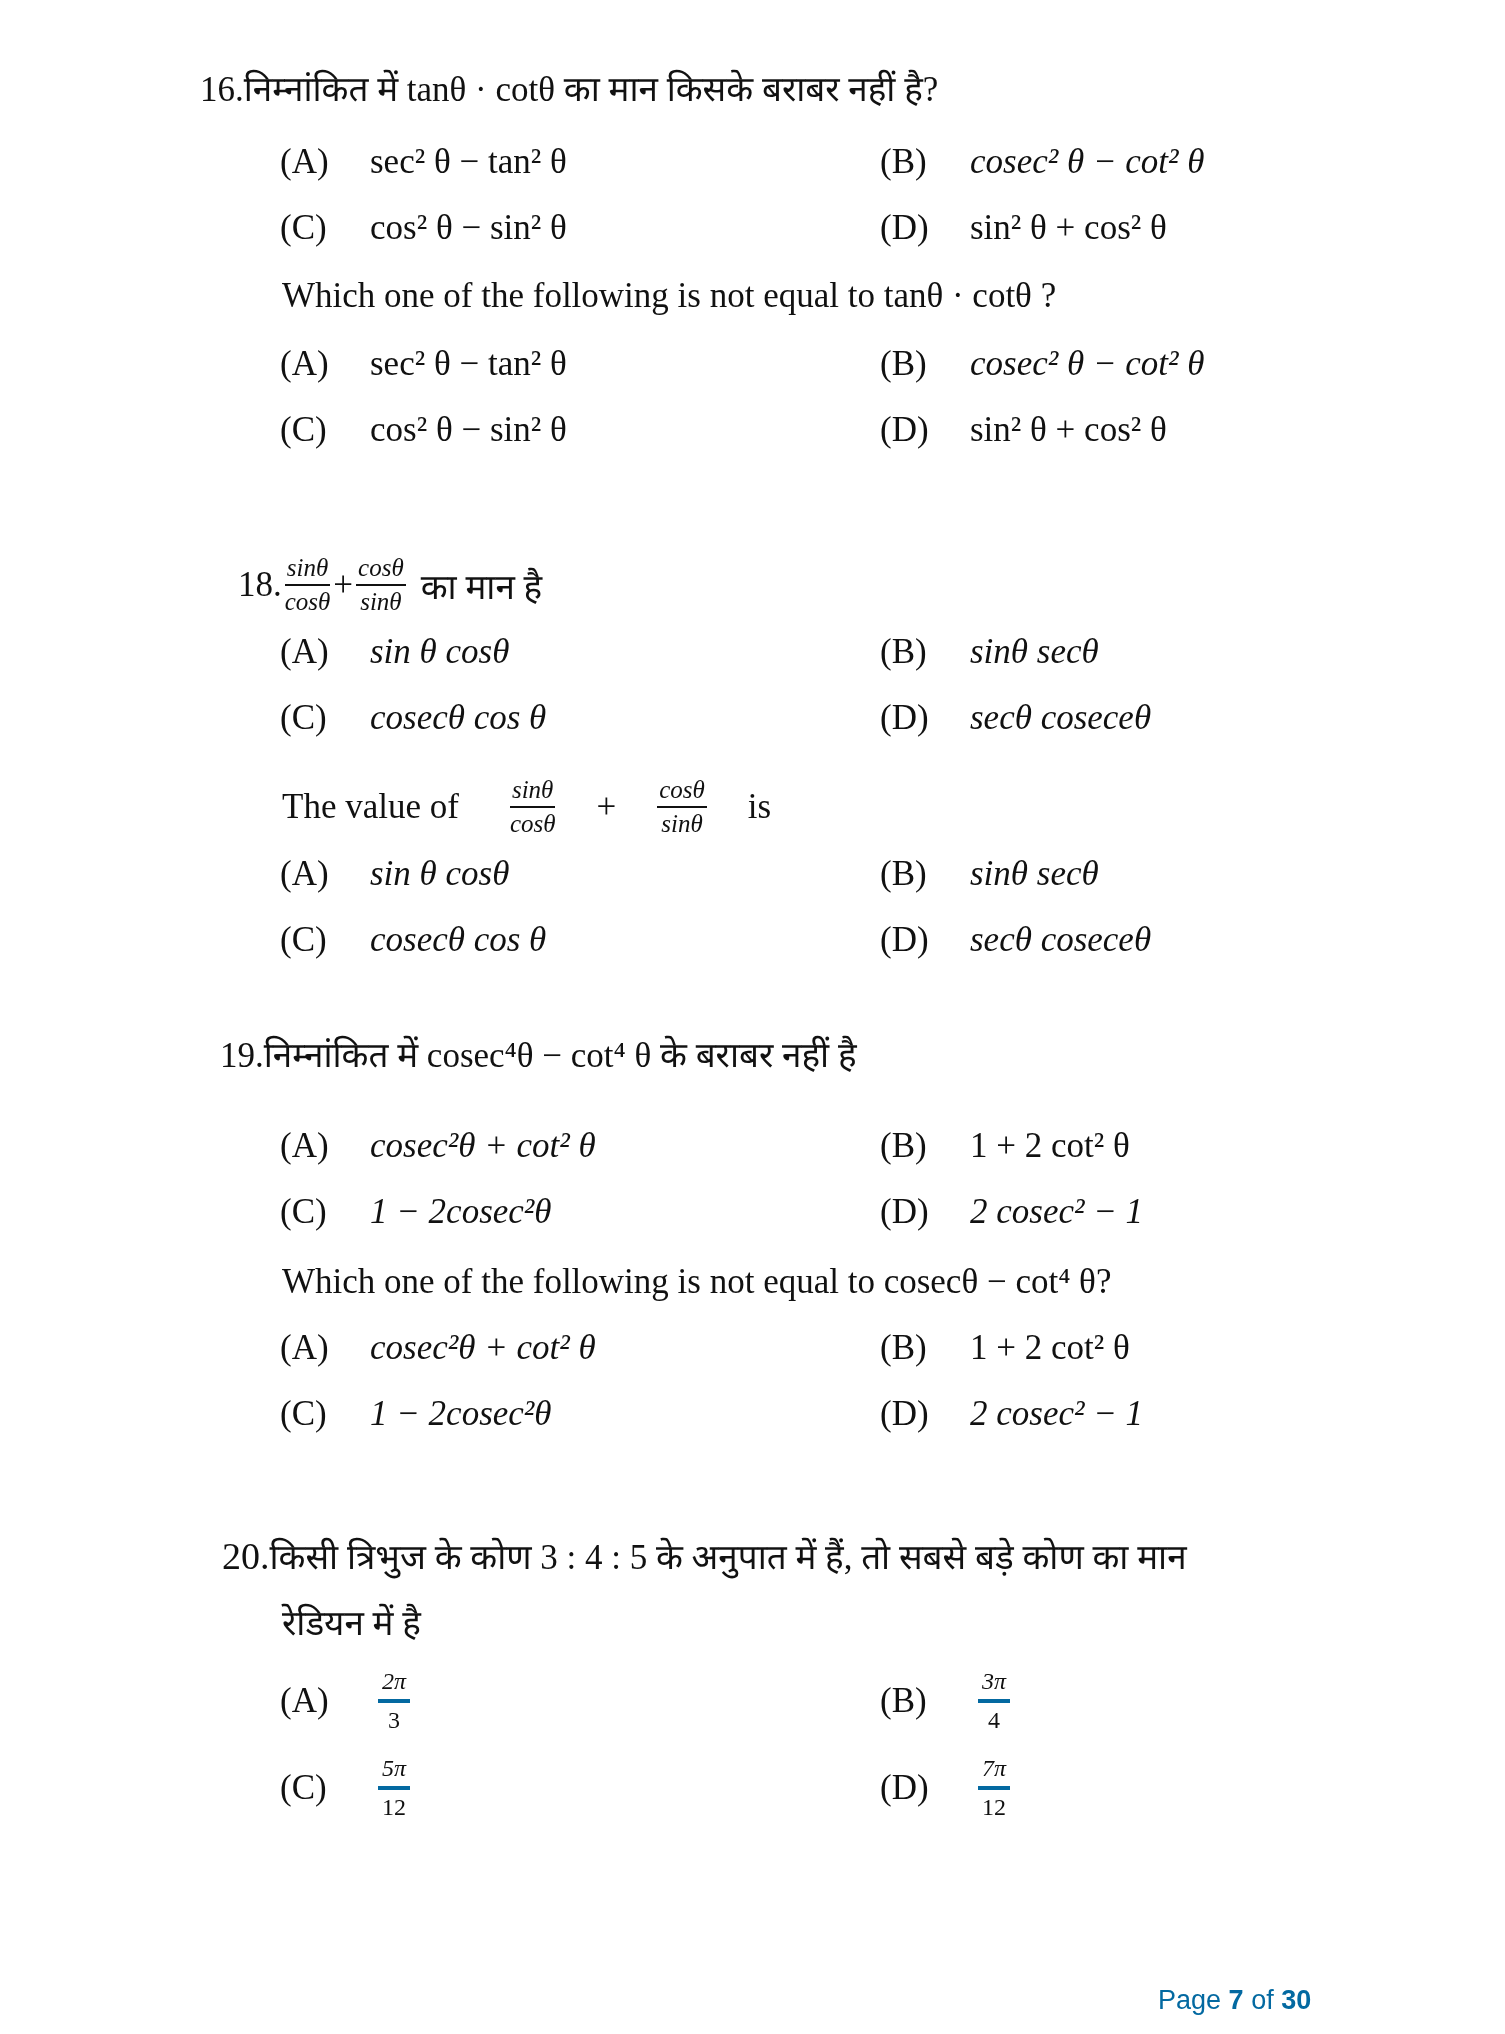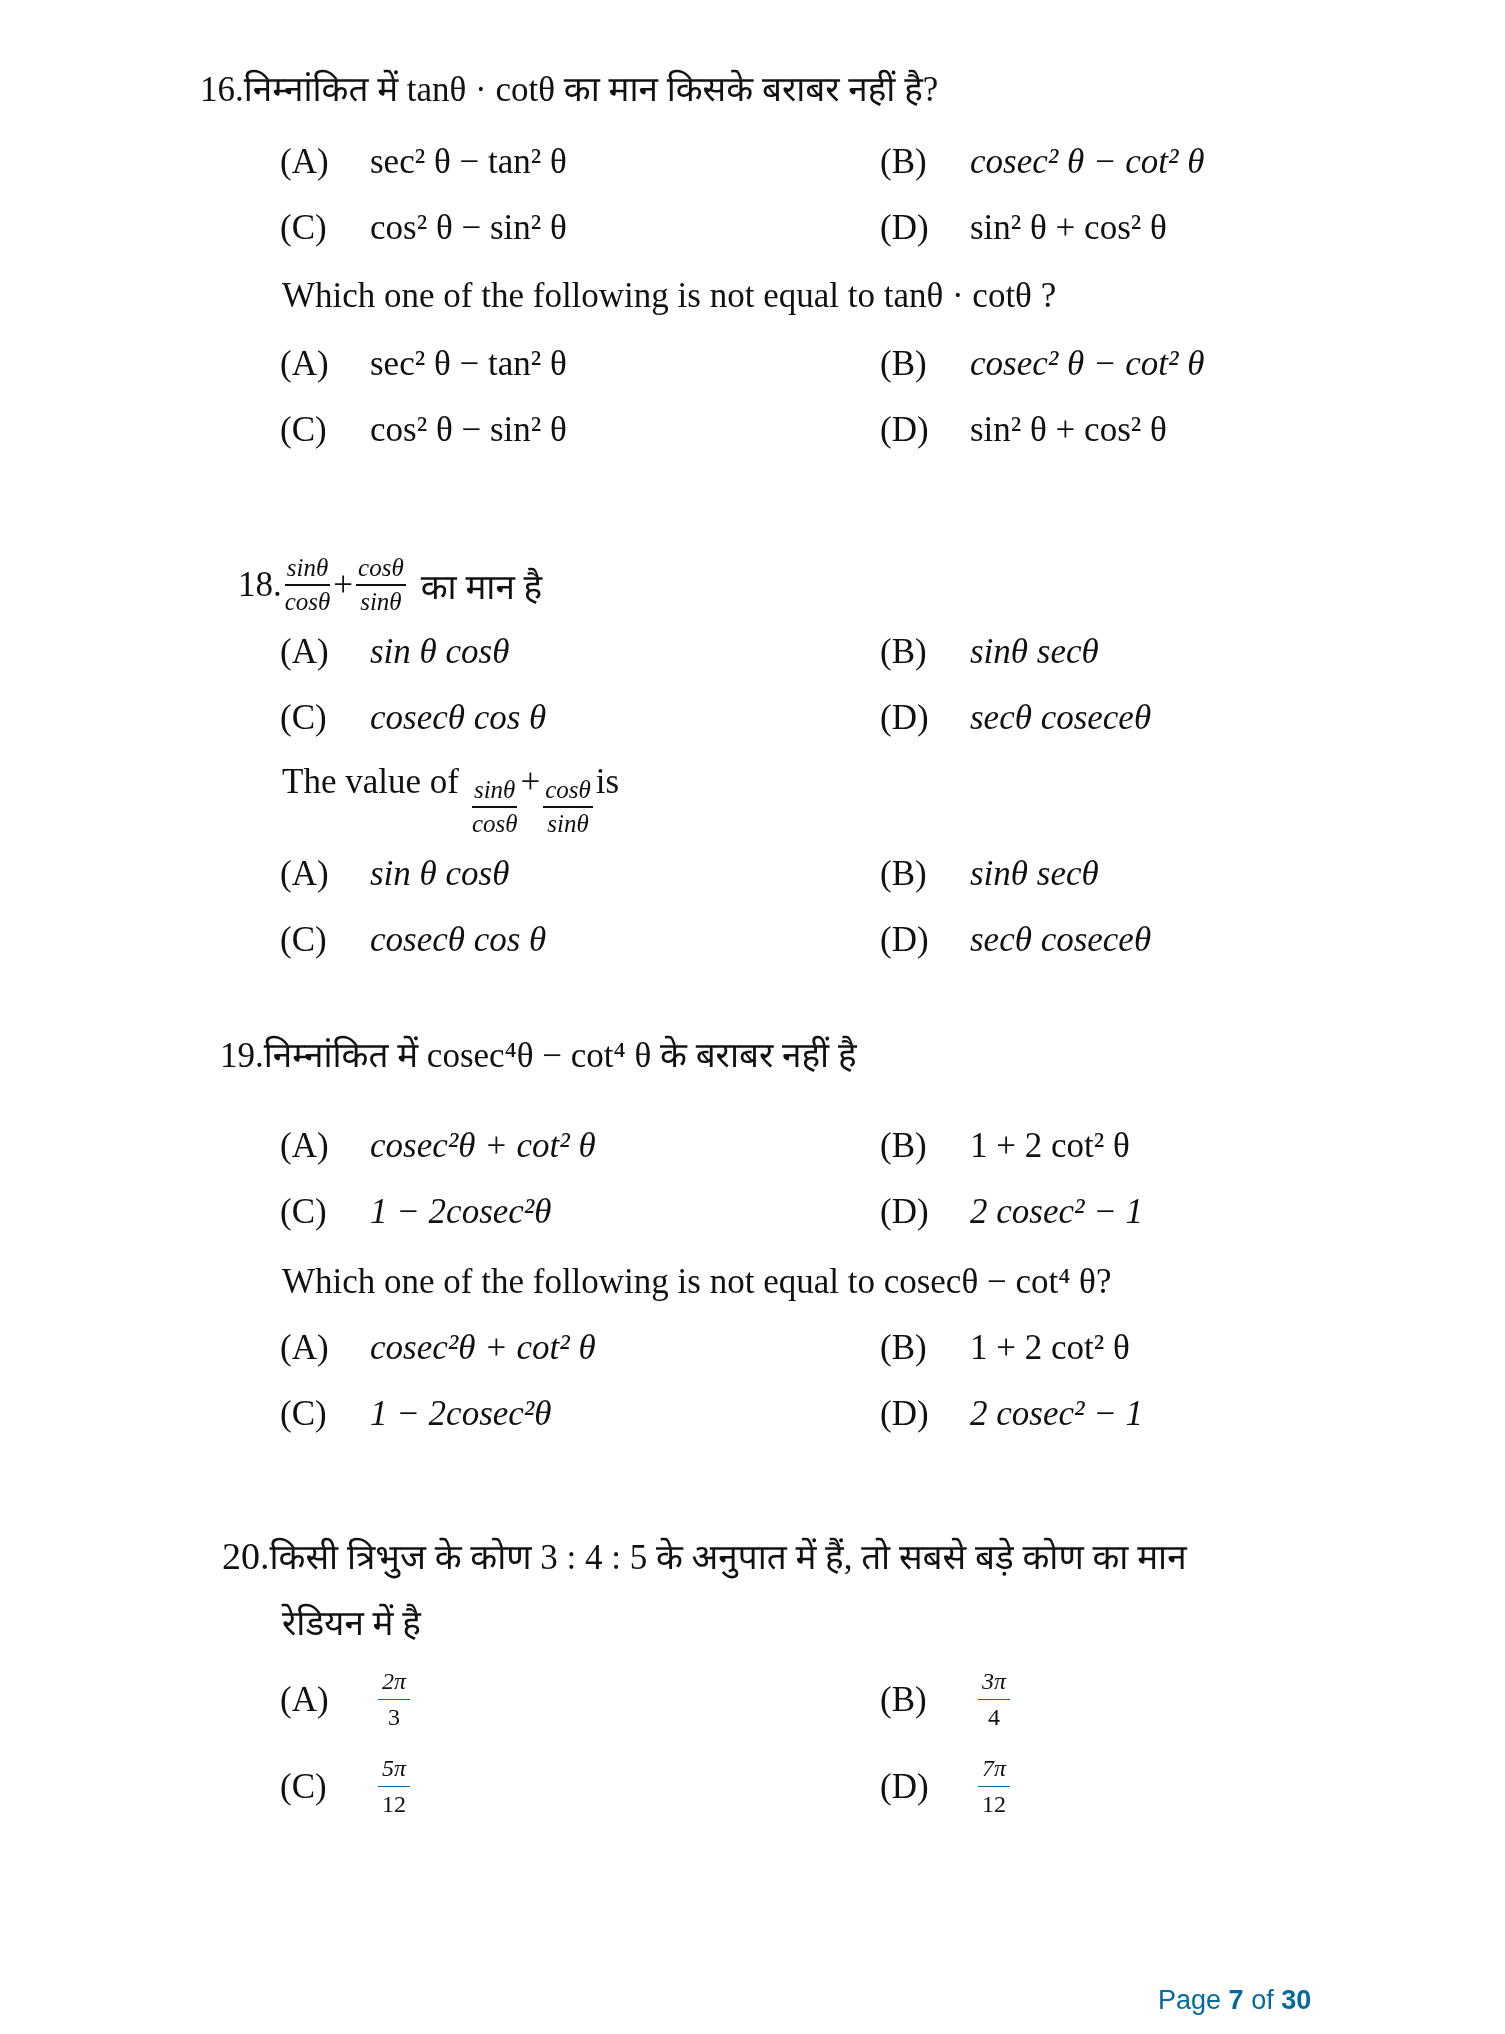--- a/index.html
+++ b/index.html
@@ -9,21 +9,21 @@
   .stem { position:absolute; font-size:35px; white-space:nowrap; }
   .opt { position:absolute; font-size:35px; white-space:nowrap; }
   .opt .lbl { display:inline-block; width:90px; }
   .m { font-style:italic; }
   .frac { display:inline-flex; flex-direction:column; align-items:center; vertical-align:middle;
           font-size:25px; font-style:italic; margin:14px 3px; }
   .frac .num { border-bottom:2px solid #111; padding:0 2px 2px; }
   .frac .den { padding-top:2px; }
   .fracb { display:inline-flex; flex-direction:column; align-items:center; vertical-align:middle;
            font-size:24px; margin-left:8px; }
-  .fracb .num { border-bottom:1px solid #0369a1; padding:0 4px 4px; }
+  .fracb .num { border-bottom:4px solid #0369a1; padding:0 4px 4px; }
   .fracb .den { padding-top:4px; }
   .footer { position:absolute; left:1158px; top:1985px; font-family:"Liberation Sans",sans-serif;
             font-size:27px; color:#0369a1; }
   .footer b { font-weight:700; }
 </style>
 </head>
 <body>
 
 <div class="q" style="top:72px;left:200px;">
   <span>16.</span><span>निम्नांकित में tanθ · cotθ का मान किसके बराबर नहीं है?</span>
@@ -50,21 +50,21 @@
       <span class="num">cosθ</span>
       <span class="den">sinθ</span>
     </span>
   <span style="margin-left:12px">का मान है</span>
 </div>
 <div class="opt" style="left:280px;top:632px;"><span class="lbl">(A)</span><span class="m">sin θ cosθ</span></div>
 <div class="opt" style="left:880px;top:632px;"><span class="lbl">(B)</span><span class="m">sinθ secθ</span></div>
 <div class="opt" style="left:280px;top:698px;"><span class="lbl">(C)</span><span class="m">cosecθ cos θ</span></div>
 <div class="opt" style="left:880px;top:698px;"><span class="lbl">(D)</span><span class="m">secθ coseceθ</span></div>
 
-<div class="stem" style="left:282px;top:762px;display:flex;">
+<div class="stem" style="left:282px;top:762px;display:flex;align-items:center;gap:38px;">
   <span style="margin-right:10px">The value of</span>
   <span class="frac">
       <span class="num">sinθ</span>
       <span class="den">cosθ</span>
     </span>
   <span>+</span>
   <span class="frac">
       <span class="num">cosθ</span>
       <span class="den">sinθ</span>
     </span>

